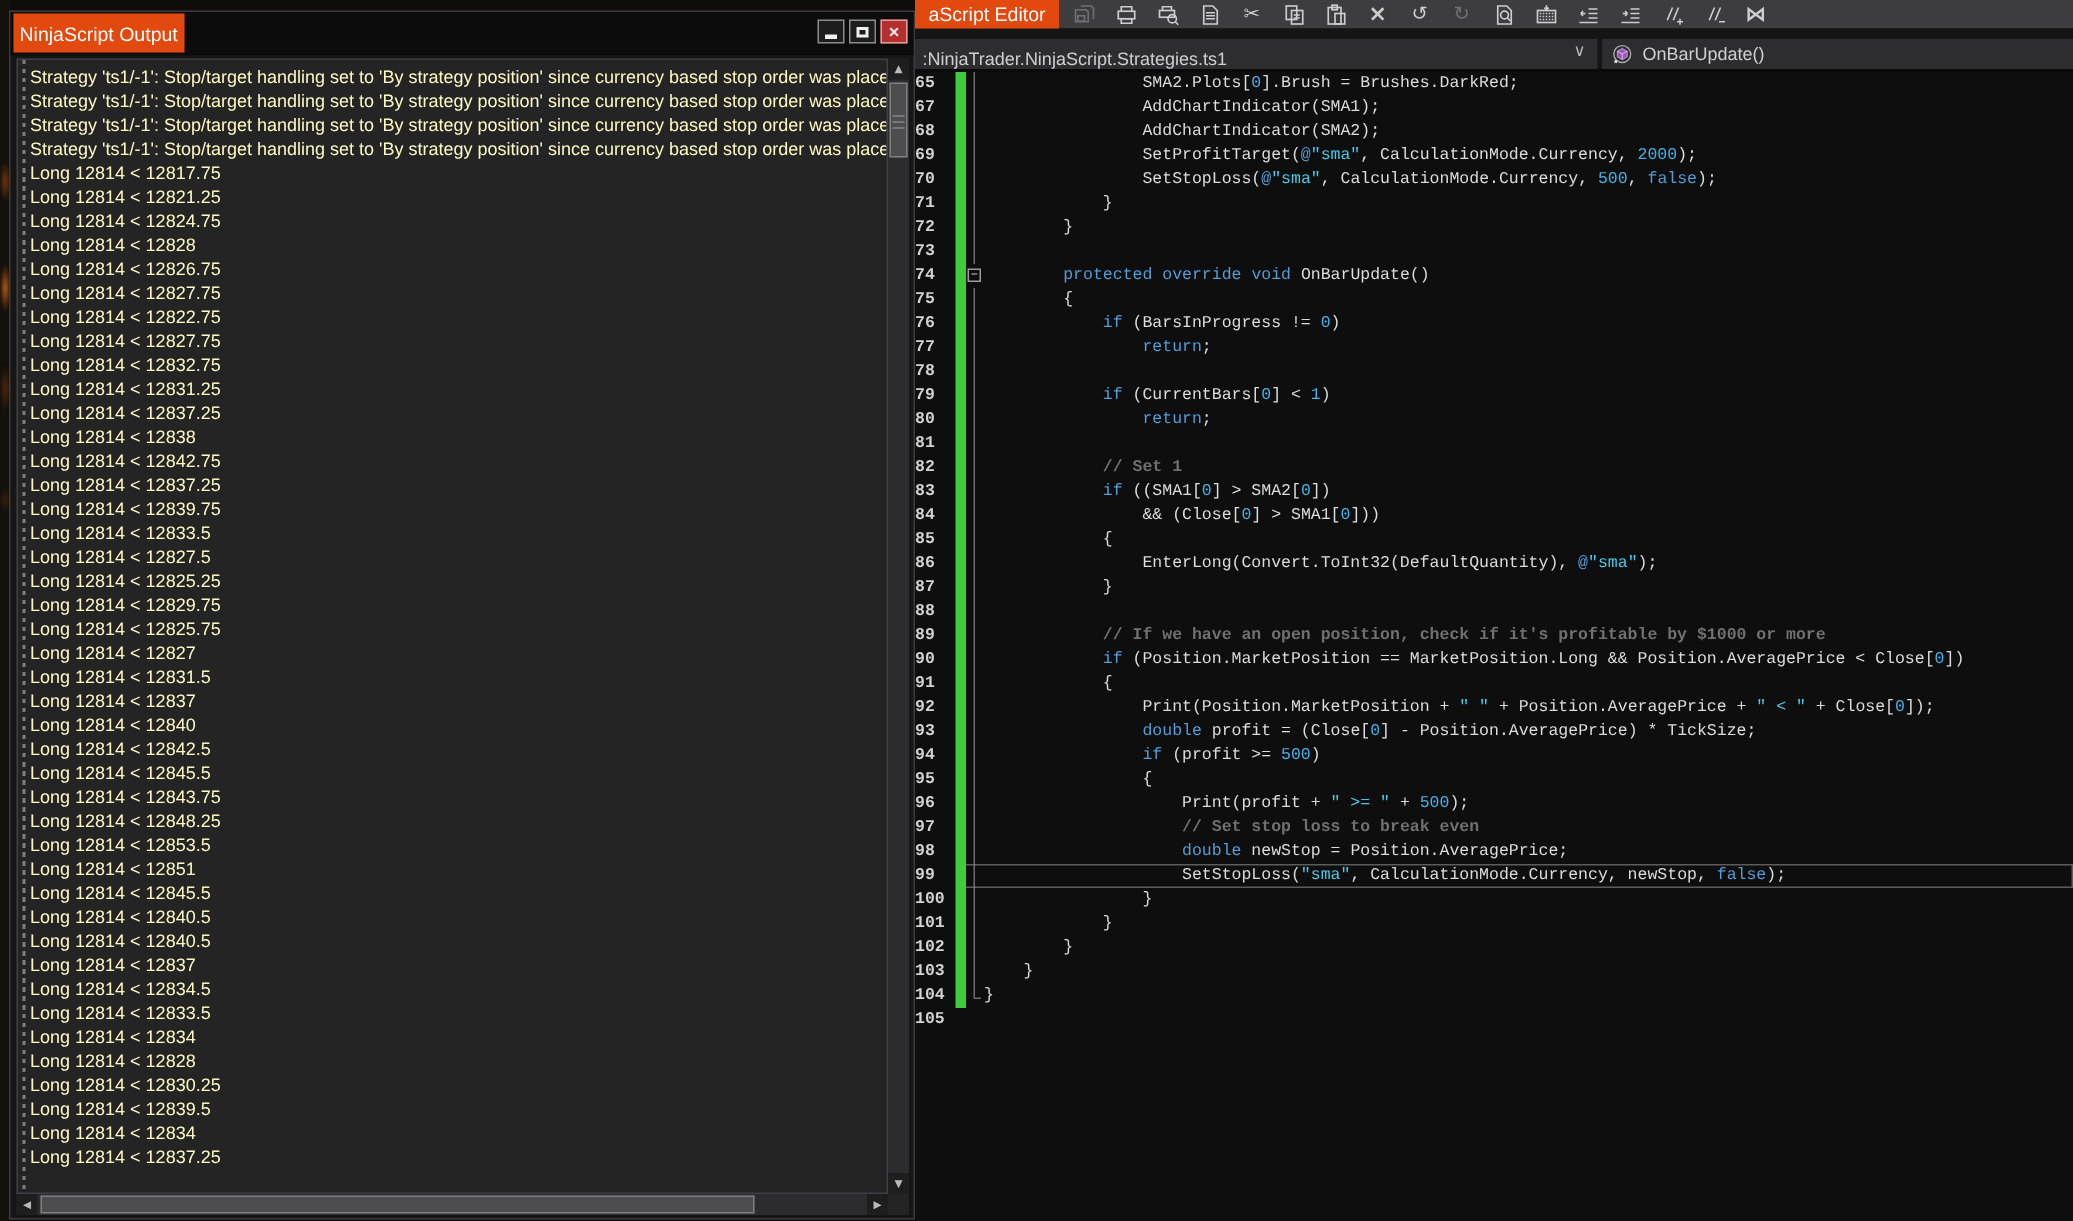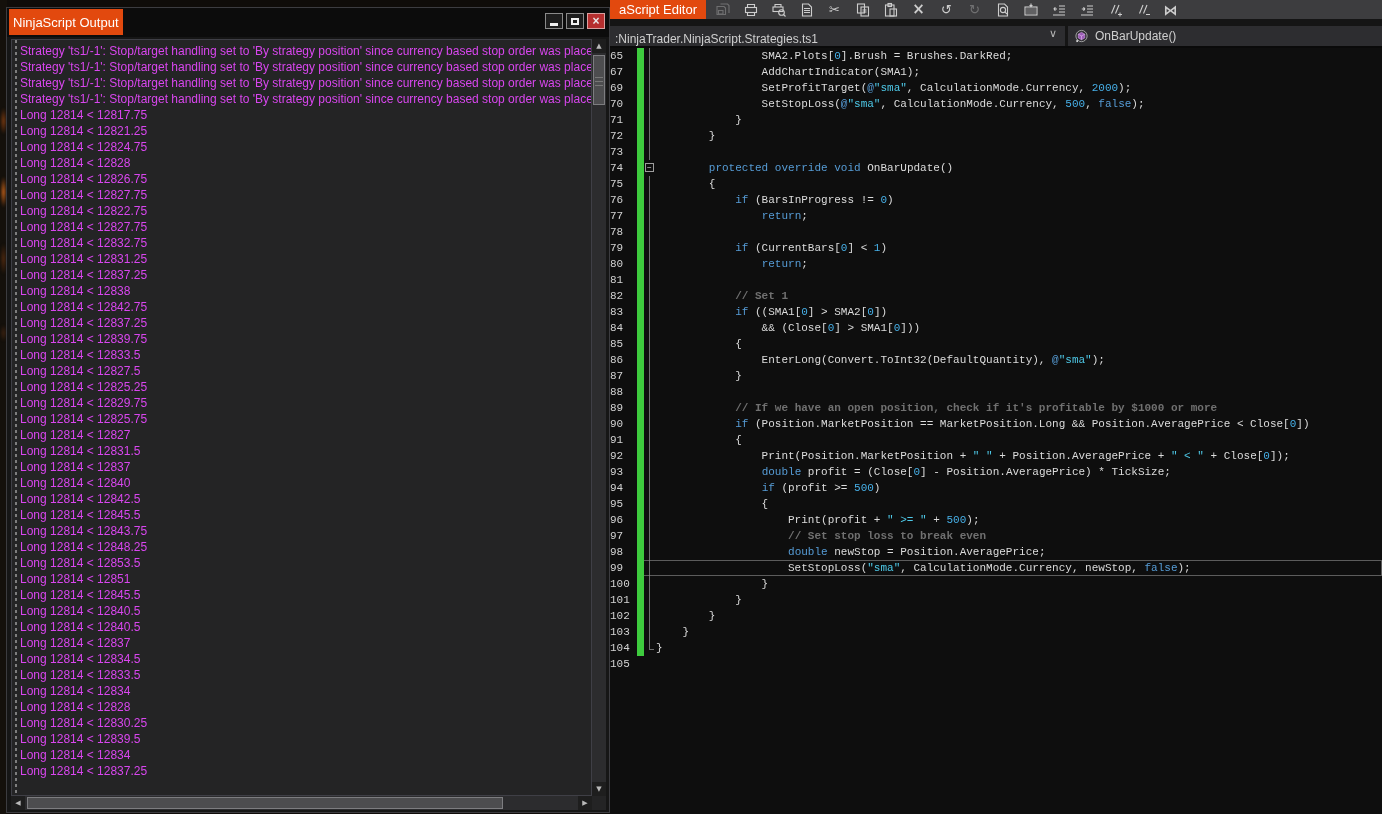--- a/index.html
+++ b/index.html
@@ -22,21 +22,21 @@
   .win-btn .mini-bar { width:8px; height:3px; background:#f0f0f0; margin-top:6px; }
   .win-btn .maxi-box { width:8px; height:7px; border:2px solid #f0f0f0; }
   .win-btn.close { background:#b62f2f; border-color:#d9a0a0; font-size:12px; font-weight:bold; }
 
   .ow-body { position:absolute; left:4px; top:31px; width:595px; height:771px; }
   .log-area { position:absolute; left:0; top:0; right:14px; bottom:14px; background:#242425;
       border:1px solid #3f3f46; overflow:hidden; }
   .log-guide { position:absolute; left:3px; top:0; bottom:0; width:2px;
       background:repeating-linear-gradient(to bottom,#c8c8c8 0 3px,transparent 3px 6px); opacity:.55; }
   .log-list { position:absolute; left:8px; top:3px; right:0; }
-  .log-row { height:16px; line-height:16px; font-size:12px; color:#d946ef; white-space:nowrap; overflow:hidden; }
+  .log-row { height:16px; line-height:16px; font-size:12px; color:#fef9c3; white-space:nowrap; overflow:hidden; }
 
   
   .vscroll { position:absolute; right:0; top:0; bottom:14px; width:14px; background:#2c2c2e; }
   .hscroll { position:absolute; left:0; bottom:0; right:14px; height:14px; background:#2c2c2e; }
   .sb-btn { position:absolute; width:14px; height:14px; background:#1e1e1e; color:#b9b9b9;
       display:flex; align-items:center; justify-content:center; font-size:7px; font-family:"DejaVu Sans",sans-serif; }
   .vscroll .up { top:0; } .vscroll .down { bottom:0; }
   .hscroll .left { left:0; } .hscroll .right { right:0; }
   .v-thumb { position:absolute; left:1px; right:1px; top:16px; height:50px; background:#4d4d4f; border:1px solid #7d7d80;
       background-image:repeating-linear-gradient(to bottom,transparent 0 3px,#777 3px 4px);
@@ -65,21 +65,21 @@
   .nav-seg.methods { left:458px; right:0; padding-left:6px; gap:6px; }
   .nav-chevron { position:absolute; right:8px; top:1px; color:#b5b5b5; font-size:11px;
       font-family:"DejaVu Sans",sans-serif; }
   .method-icon { position:relative; width:15px; height:15px; }
   .ed-nav-sep { position:absolute; left:0; top:46px; right:0; height:2px; background:#0a0a0a; }
 
   
   .ed-code { position:absolute; left:0; top:48px; right:0; bottom:0; background:#0e0e0e;
       font-family:"Liberation Mono","DejaVu Sans Mono",monospace; font-size:11px; }
   .code-row { display:flex; height:16px; line-height:16px; align-items:stretch; }
-  .gut { width:27px; text-align:right; padding-right:16px; color:#d2d2d2; flex:none; }
+  .gut { width:27px; text-align:right; padding-right:16px; color:#d2d2d2; flex:none;font-weight:bold; }
   .chg { width:7px; flex:none; }
   .chg.on { background:var(--green_bar,#3ecb3e); }
   .ol { width:12px; flex:none; position:relative; }
   .ol .vline { position:absolute; left:5px; top:0; bottom:0; width:1px; background:#8f8f8f; opacity:.75; }
   .ol .vhalf { position:absolute; left:5px; top:0; height:9px; width:1px; background:#8f8f8f; opacity:.75; }
   .ol .corner { position:absolute; left:5px; top:9px; width:5px; height:1px; background:#8f8f8f; opacity:.75; }
   .ol .box { position:absolute; left:1px; top:3px; width:9px; height:9px; border:1px solid #9d9d9d; background:#0e0e0e;
       color:#d8d8d8; font-size:8px; line-height:7px; text-align:center; }
   .code-main { flex:1; white-space:pre; overflow:hidden; color:var(--plain,#dcdcdc); }
   .code-row.current .code-main,
@@ -324,20 +324,28 @@
           </div>
           <div class="code-row">
             <span class="gut">67</span>
             <span class="chg on"></span>
             <span class="ol">
               <div class="vline"></div>
             </span>
             <span class="code-main"><span>                AddChartIndicator(SMA1);</span></span>
           </div>
           <div class="code-row">
+            <span class="gut">68</span>
+            <span class="chg on"></span>
+            <span class="ol">
+              <div class="vline"></div>
+            </span>
+            <span class="code-main"><span>                AddChartIndicator(SMA2);</span></span>
+          </div>
+          <div class="code-row">
             <span class="gut">69</span>
             <span class="chg on"></span>
             <span class="ol">
               <div class="vline"></div>
             </span>
             <span class="code-main"><span>                SetProfitTarget(</span><span class="tok-k">@</span><span class="tok-s">"sma"</span><span>, CalculationMode.Currency, </span><span class="tok-n">2000</span><span>);</span></span>
           </div>
           <div class="code-row">
             <span class="gut">70</span>
             <span class="chg on"></span>

